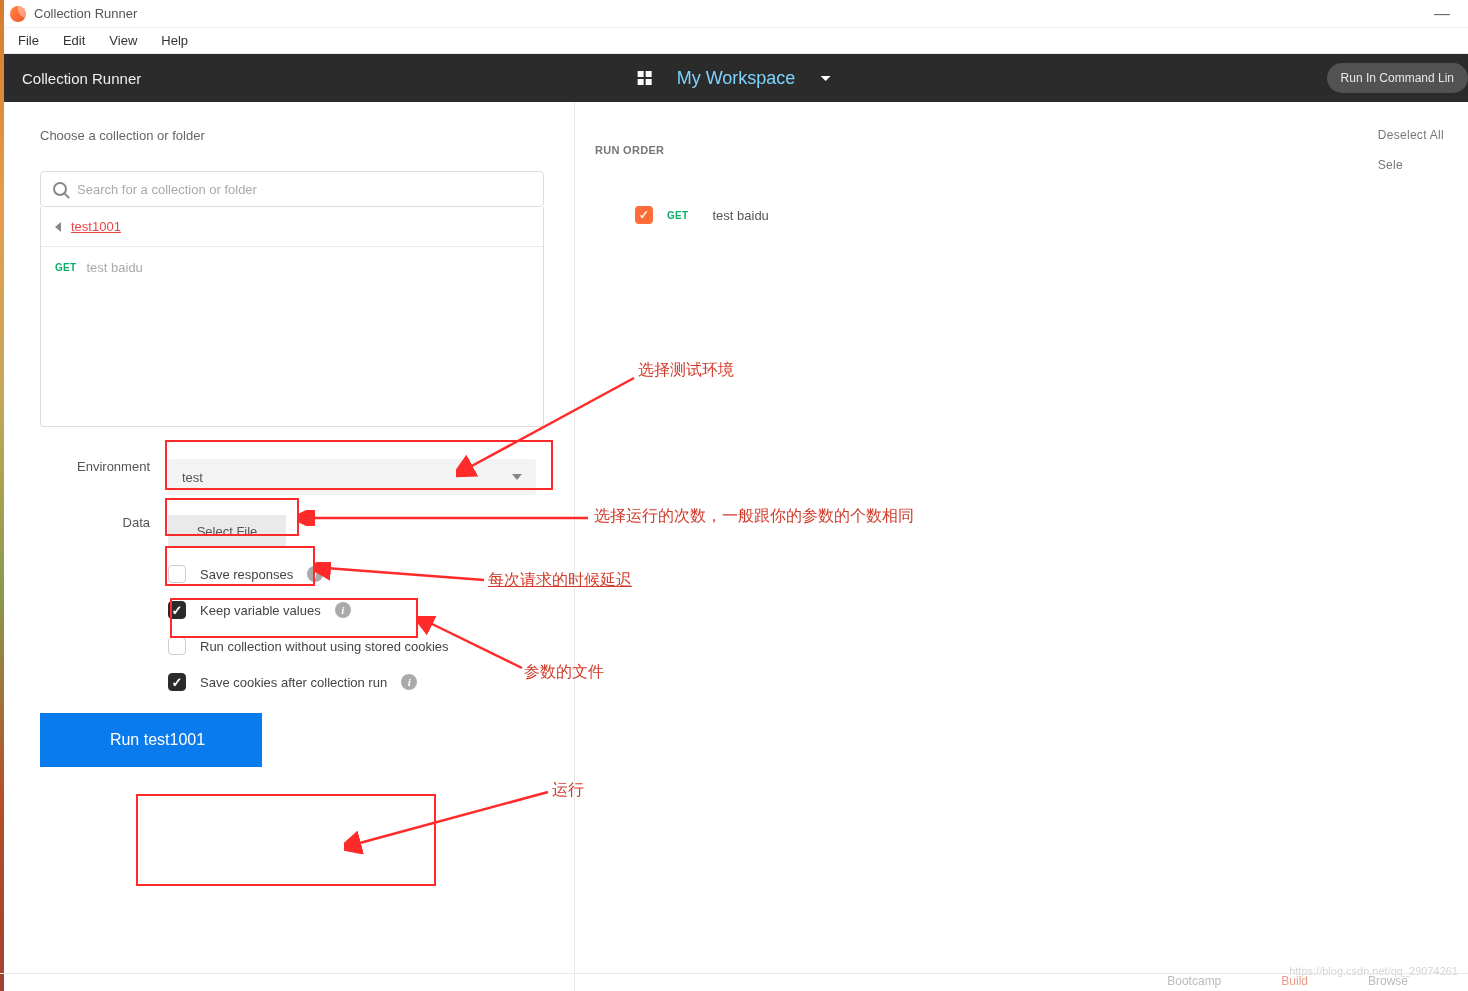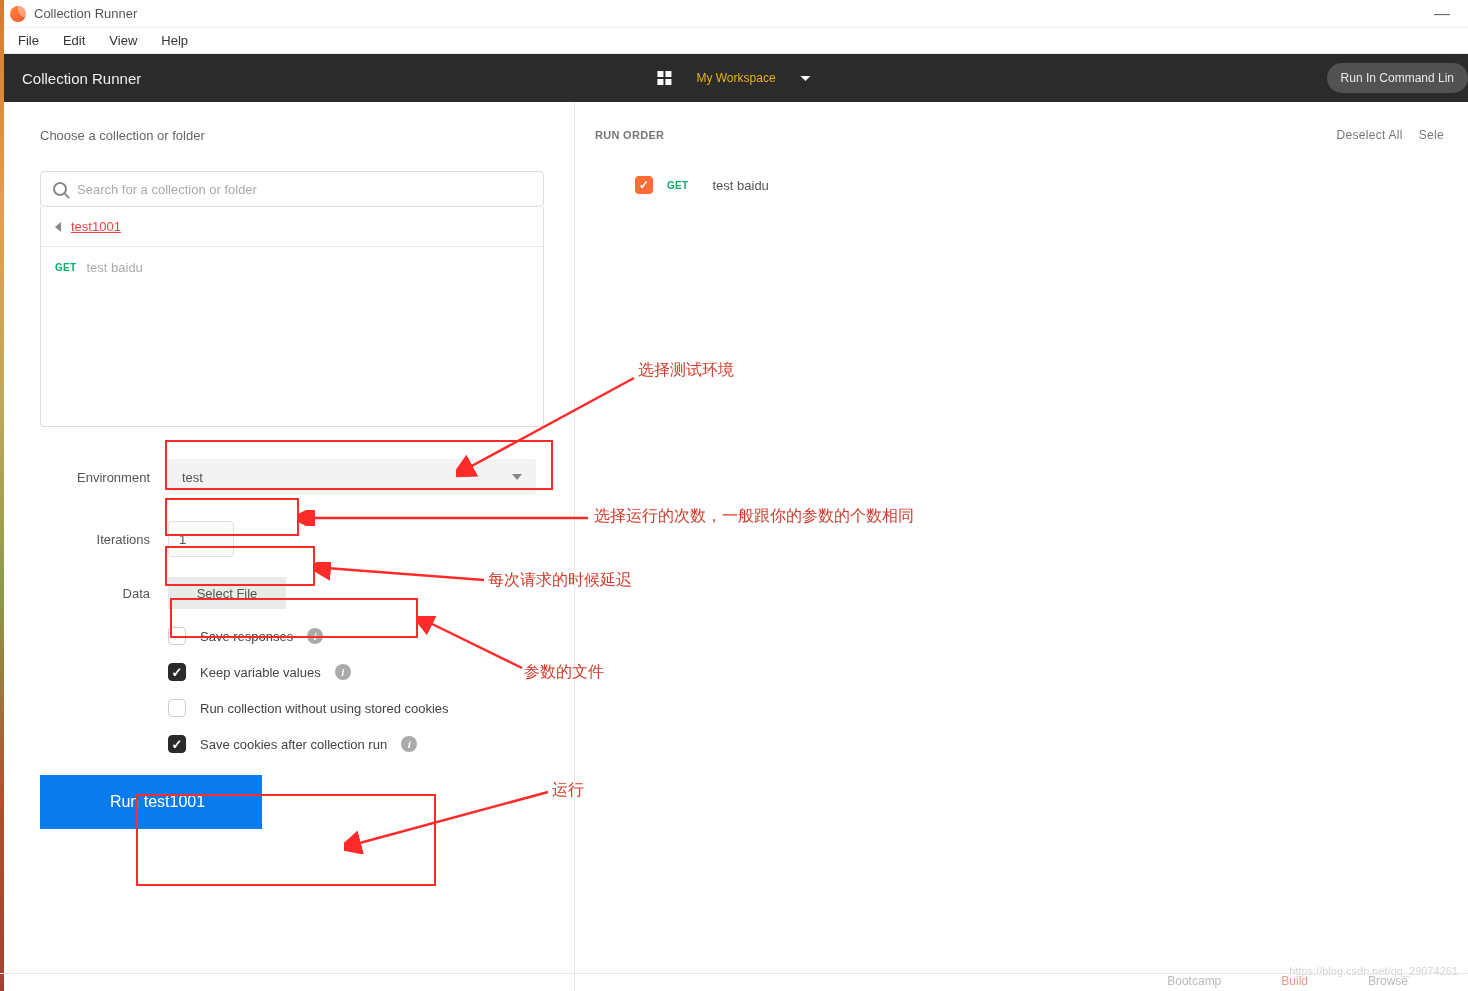--- a/index.html
+++ b/index.html
@@ -7,55 +7,55 @@
 .left-stripe { position: absolute; left: 0; top: 0; width: 4px; height: 100%; background: linear-gradient(#d47b2a, #e89b4a 20%, #c4a85a 40%, #8a9a48 60%, #b55028 80%, #a44030); }
 .titlebar { height: 28px; display: flex; align-items: center; padding: 0 10px; background: #fff; border-bottom: 1px solid #f0f0f0; }
 .titlebar-icon { width: 16px; height: 16px; border-radius: 50%; background: linear-gradient(135deg, #ff8c44, #ff6c37, #e05a28); margin-right: 8px; position: relative; overflow: hidden; }
 .titlebar-icon::after { content: ""; position: absolute; width: 18px; height: 18px; background: #fff; border-radius: 50%; top: -6px; left: 8px; opacity: 0.38; }
 .titlebar-text { font-size: 13px; color: #555; }
 .titlebar-min { margin-left: auto; font-size: 16px; color: #666; padding: 0 8px; }
 .menubar { height: 26px; display: flex; align-items: center; padding: 0 8px; gap: 4px; border-bottom: 1px solid #e8e8e8; }
 .menubar span { font-size: 13px; color: #333; padding: 2px 10px; cursor: default; }
 .topbar { height: 48px; background: #2b2b2b; display: flex; align-items: center; color: #fff; }
 .topbar-title { font-size: 15px; margin-left: 22px; color: #eee; }
-.workspace { margin-left: auto; margin-right: auto; position: absolute; left: 50%; transform: translateX(-50%); display: flex; align-items: center; gap: 25px; color: #eab308; font-size: 12px; }
+.workspace { margin-left: auto; margin-right: auto; position: absolute; left: 50%; transform: translateX(-50%); display: flex; align-items: center; gap: 25px; color: #7dd3fc; font-size: 18px; }
 .grid-icon { display: grid; grid-template-columns: 6px 6px; grid-template-rows: 6px 6px; gap: 2px; }
 .grid-icon span { background: #fff; }
 .dropdown-caret { width: 0; height: 0; border-left: 5px solid transparent; border-right: 5px solid transparent; border-top: 5px solid #fff; }
 .cmd-btn { margin-left: auto; background: #525252; color: #e8e8e8; font-size: 12px; padding: 8px 14px; border-radius: 15px; }
 .content { display: flex; position: relative; height: calc(100% - 102px); }
 .left-panel { width: 575px; padding: 26px 30px 20px 40px; border-right: 1px solid #e8e8e8; position: relative; }
 .right-panel { flex: 1; padding: 26px 24px 12px 20px; position: relative; }
 .section-label { font-size: 13px; color: #666; margin-bottom: 14px; }
 .search-box { border: 1px solid #ddd; border-radius: 4px; height: 36px; display: flex; align-items: center; padding: 0 12px; gap: 10px; background: #fff; margin-bottom: 0; margin-top: 28px; }
 .search-icon { width: 14px; height: 14px; border: 2px solid #888; border-radius: 50%; position: relative; }
 .search-icon::after { content: ""; position: absolute; width: 6px; height: 2px; background: #888; transform: rotate(45deg); bottom: -3px; right: -5px; }
 .search-input { border: none; outline: none; font-size: 13px; color: #555; flex: 1; }
 .search-input::placeholder { color: #aaa; }
 .coll-list { border: 1px solid #ddd; border-top: none; border-bottom-left-radius: 4px; border-bottom-right-radius: 4px; height: 220px; }
 .coll-row { height: 40px; display: flex; align-items: center; padding: 0 14px; border-bottom: 1px solid #eaeaea; font-size: 13px; cursor: default; }
 .coll-row.sub { padding-left: 14px; border-bottom: none; }
 .back-caret { width: 0; height: 0; border-top: 5px solid transparent; border-bottom: 5px solid transparent; border-right: 6px solid #888; margin-right: 10px; }
 .method-get { color: #0cad6a; font-size: 10px; font-weight: 700; margin-right: 10px; letter-spacing: 0.3px; }
 .req-name { color: #aaa; }
-.form-row { display: flex; align-items: center; margin-top: 20px; }
+.form-row { display: flex; margin-top: 20px; }
 .form-label { width: 128px; text-align: right; font-size: 13px; color: #555; padding-right: 18px; }
 .env-select { flex: 1; max-width: 368px; height: 36px; background: #f3f3f3; border-radius: 3px; display: flex; align-items: center; padding: 0 14px; font-size: 13px; color: #555; position: relative; }
 .env-caret { margin-left: auto; width: 0; height: 0; border-left: 5px solid transparent; border-right: 5px solid transparent; border-top: 6px solid #888; }
 .num-input { width: 66px; height: 36px; border: 1px solid #e2e2e2; background: #fafafa; border-radius: 3px; padding: 0 10px; font-size: 13px; color: #555; }
 .unit { font-size: 13px; color: #555; margin-left: 12px; }
 .file-btn { width: 118px; height: 32px; background: #eaeaea; border: none; font-size: 13px; color: #555; cursor: default; }
 .check-row { display: flex; align-items: center; margin-top: 18px; padding-left: 128px; gap: 14px; font-size: 13px; color: #444; }
 .chk { width: 18px; height: 18px; border: 1px solid #ccc; border-radius: 4px; display: flex; align-items: center; justify-content: center; background: #fff; }
 .chk.on { background: #2b2b2b; border-color: #2b2b2b; }
 .chk.on::after { content: "✓"; color: #fff; font-size: 13px; font-weight: 800; line-height: 1; }
 .info-icon { width: 16px; height: 16px; border-radius: 50%; background: #aaa; color: #fff; font-size: 11px; font-weight: 700; display: flex; align-items: center; justify-content: center; font-style: italic; font-family: Georgia, serif; }
 .run-btn { margin-top: 22px; width: 222px; height: 54px; background: #097bed; color: #fff; border: none; font-size: 16px; cursor: default; display: flex; align-items: center; justify-content: center; padding-left: 13px; }
 .run-order-head { display: flex; align-items: center; font-size: 11px; color: #777; font-weight: 600; letter-spacing: 0.3px; }
-.run-order-head .actions { margin-left: auto; display: flex; gap: 16px; }
+.run-order-head .actions { margin-left: auto; display: flex; gap: 16px; flex-direction: column; }
 .run-order-head .actions span { color: #777; cursor: default; font-size: 12px; font-weight: 400; }
 .req-item { display: flex; align-items: center; margin-top: 34px; padding-left: 40px; gap: 14px; font-size: 13px; }
 .req-chk { width: 18px; height: 18px; border-radius: 4px; background: #ff6c37; display: flex; align-items: center; justify-content: center; }
 .req-chk::after { content: "✓"; color: #fff; font-size: 12px; font-weight: 800; line-height: 1; }
 .req-item .method-get { color: #0cad6a; }
 .req-item .rname { color: #555; }
 .redbox { position: absolute; border: 2px solid #ff2a2a; pointer-events: none; }
 .anno { position: absolute; color: #d23a2a; font-size: 16px; pointer-events: none; font-family: "Microsoft YaHei", Arial, sans-serif; }
 svg.arrow { position: absolute; pointer-events: none; }
 .watermark { position: absolute; right: 10px; bottom: 14px; font-size: 11px; color: #d4d4d4; }
@@ -113,24 +113,20 @@
     </div>
 
     <div class="form-row" style="margin-top:32px;">
       <div class="form-label">Environment</div>
       <div class="env-select">
         <span>test</span>
         <div class="env-caret"></div>
       </div>
     </div>
 
-    <div class="form-row" style="margin-top:26px;">
-      <div class="form-label">Iterations</div>
-      <input class="num-input" value="1" style="">
-    </div>
 
 
     <div class="form-row" style="margin-top:20px;">
       <div class="form-label">Data</div>
       <button class="file-btn">Select File</button>
     </div>
 
     <div class="check-row">
       <div class="chk"></div>
       <span>Save responses</span>
@@ -171,21 +167,21 @@
 </div>
 
 <div class="redbox" style="left:165px; top:440px; width:388px; height:50px;"></div>
 <div class="redbox" style="left:165px; top:498px; width:134px; height:38px;"></div>
 <div class="redbox" style="left:165px; top:546px; width:150px; height:40px;"></div>
 <div class="redbox" style="left:170px; top:598px; width:248px; height:40px;"></div>
 <div class="redbox" style="left:136px; top:794px; width:300px; height:92px;"></div>
 
 <div class="anno" style="left:638px; top:360px;">选择测试环境</div>
 <div class="anno" style="left:594px; top:506px;">选择运行的次数，一般跟你的参数的个数相同</div>
-<div class="anno" style="left:488px; top:570px;">每次请求的时候延迟</div>
+<div class="anno" style="left:488px; top:570px;text-decoration:underline;">每次请求的时候延迟</div>
 <div class="anno" style="left:524px; top:662px;">参数的文件</div>
 <div class="anno" style="left:552px; top:780px;">运行</div>
 
 <svg class="arrow" style="left:456px; top:372px; width:184px; height:110px;">
   <defs>
       <marker id="ah1" markerWidth="10" markerHeight="10" refX="2" refY="5" orient="auto">
         <path d="M0,0 L10,5 L0,10 Z" fill="#ff2a2a"></path>
       </marker>
     </defs>
   <line x1="178" y1="6" x2="12" y2="96" stroke="#ff2a2a" stroke-width="2.5" marker-end="url(#ah1)"></line>

